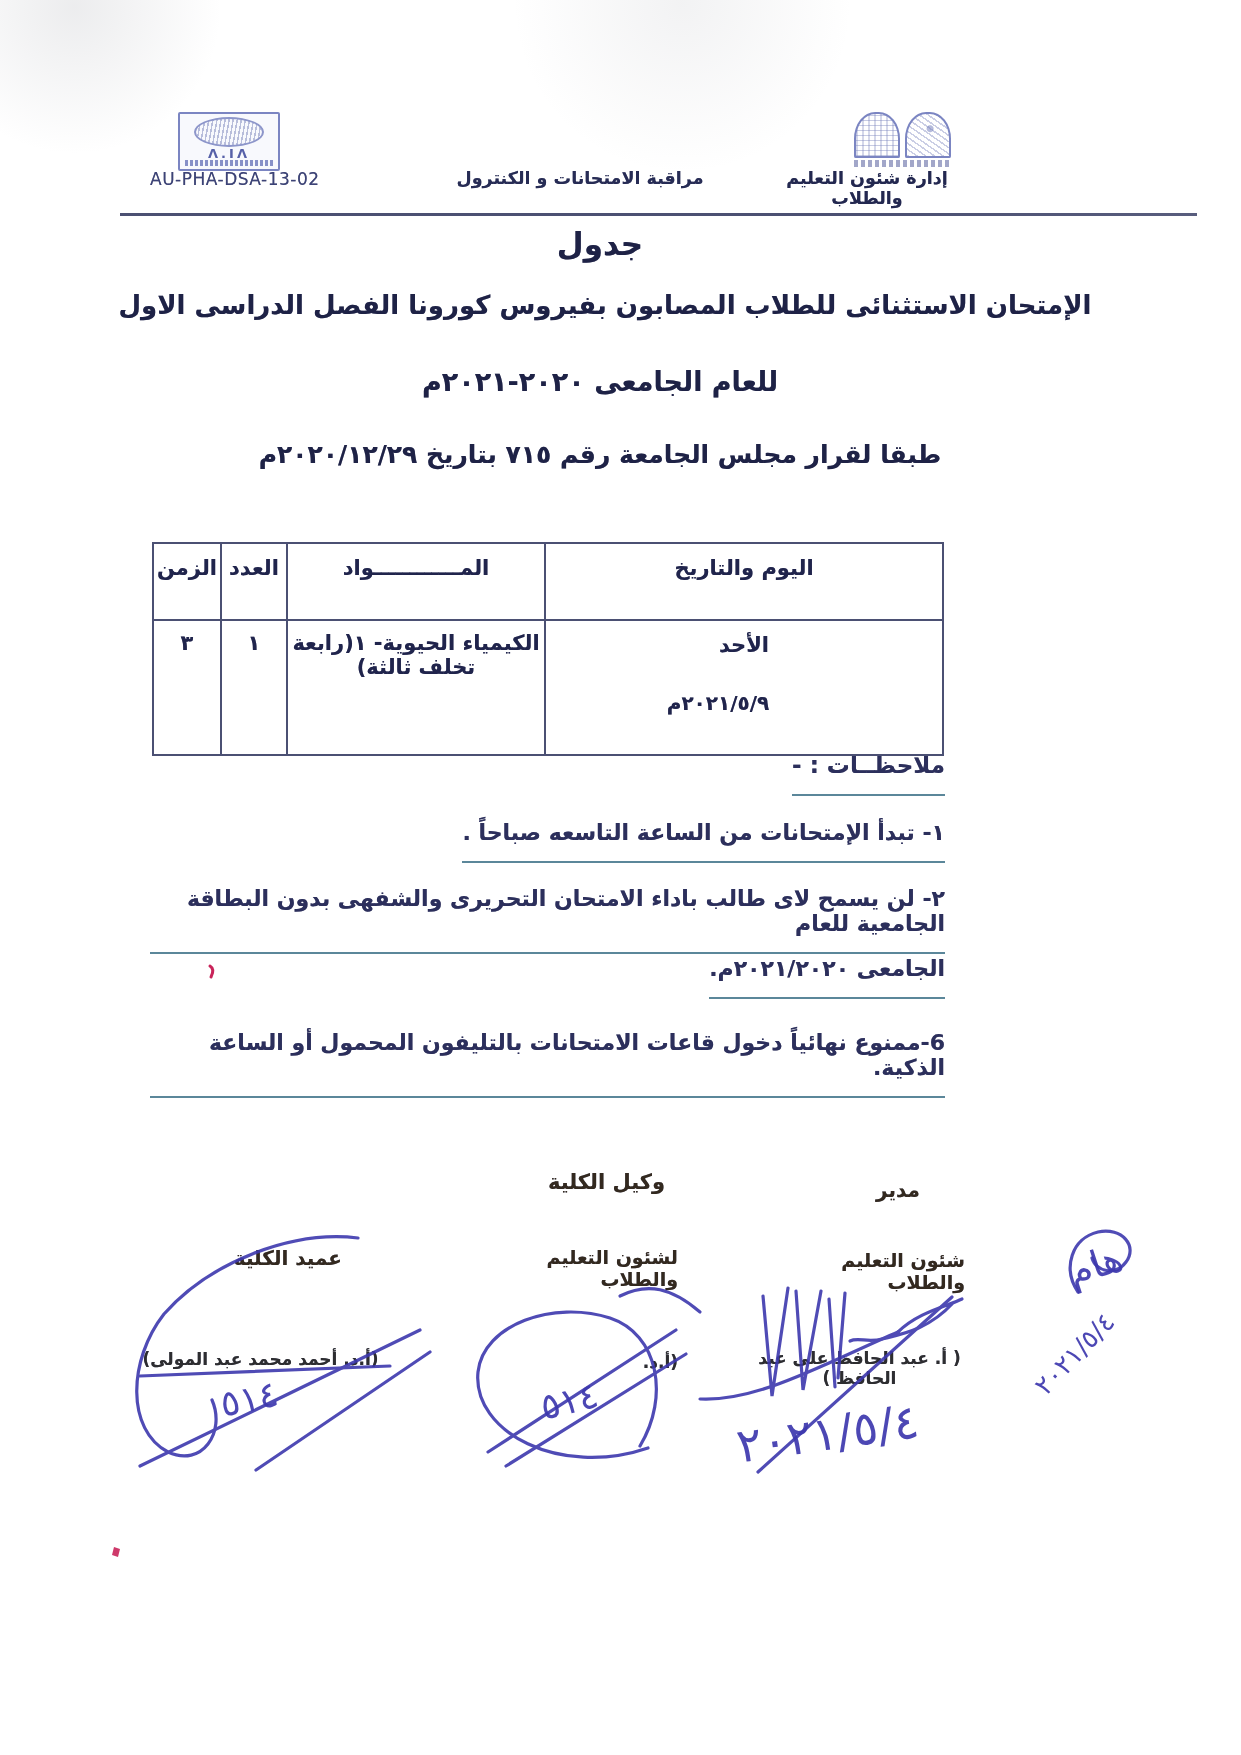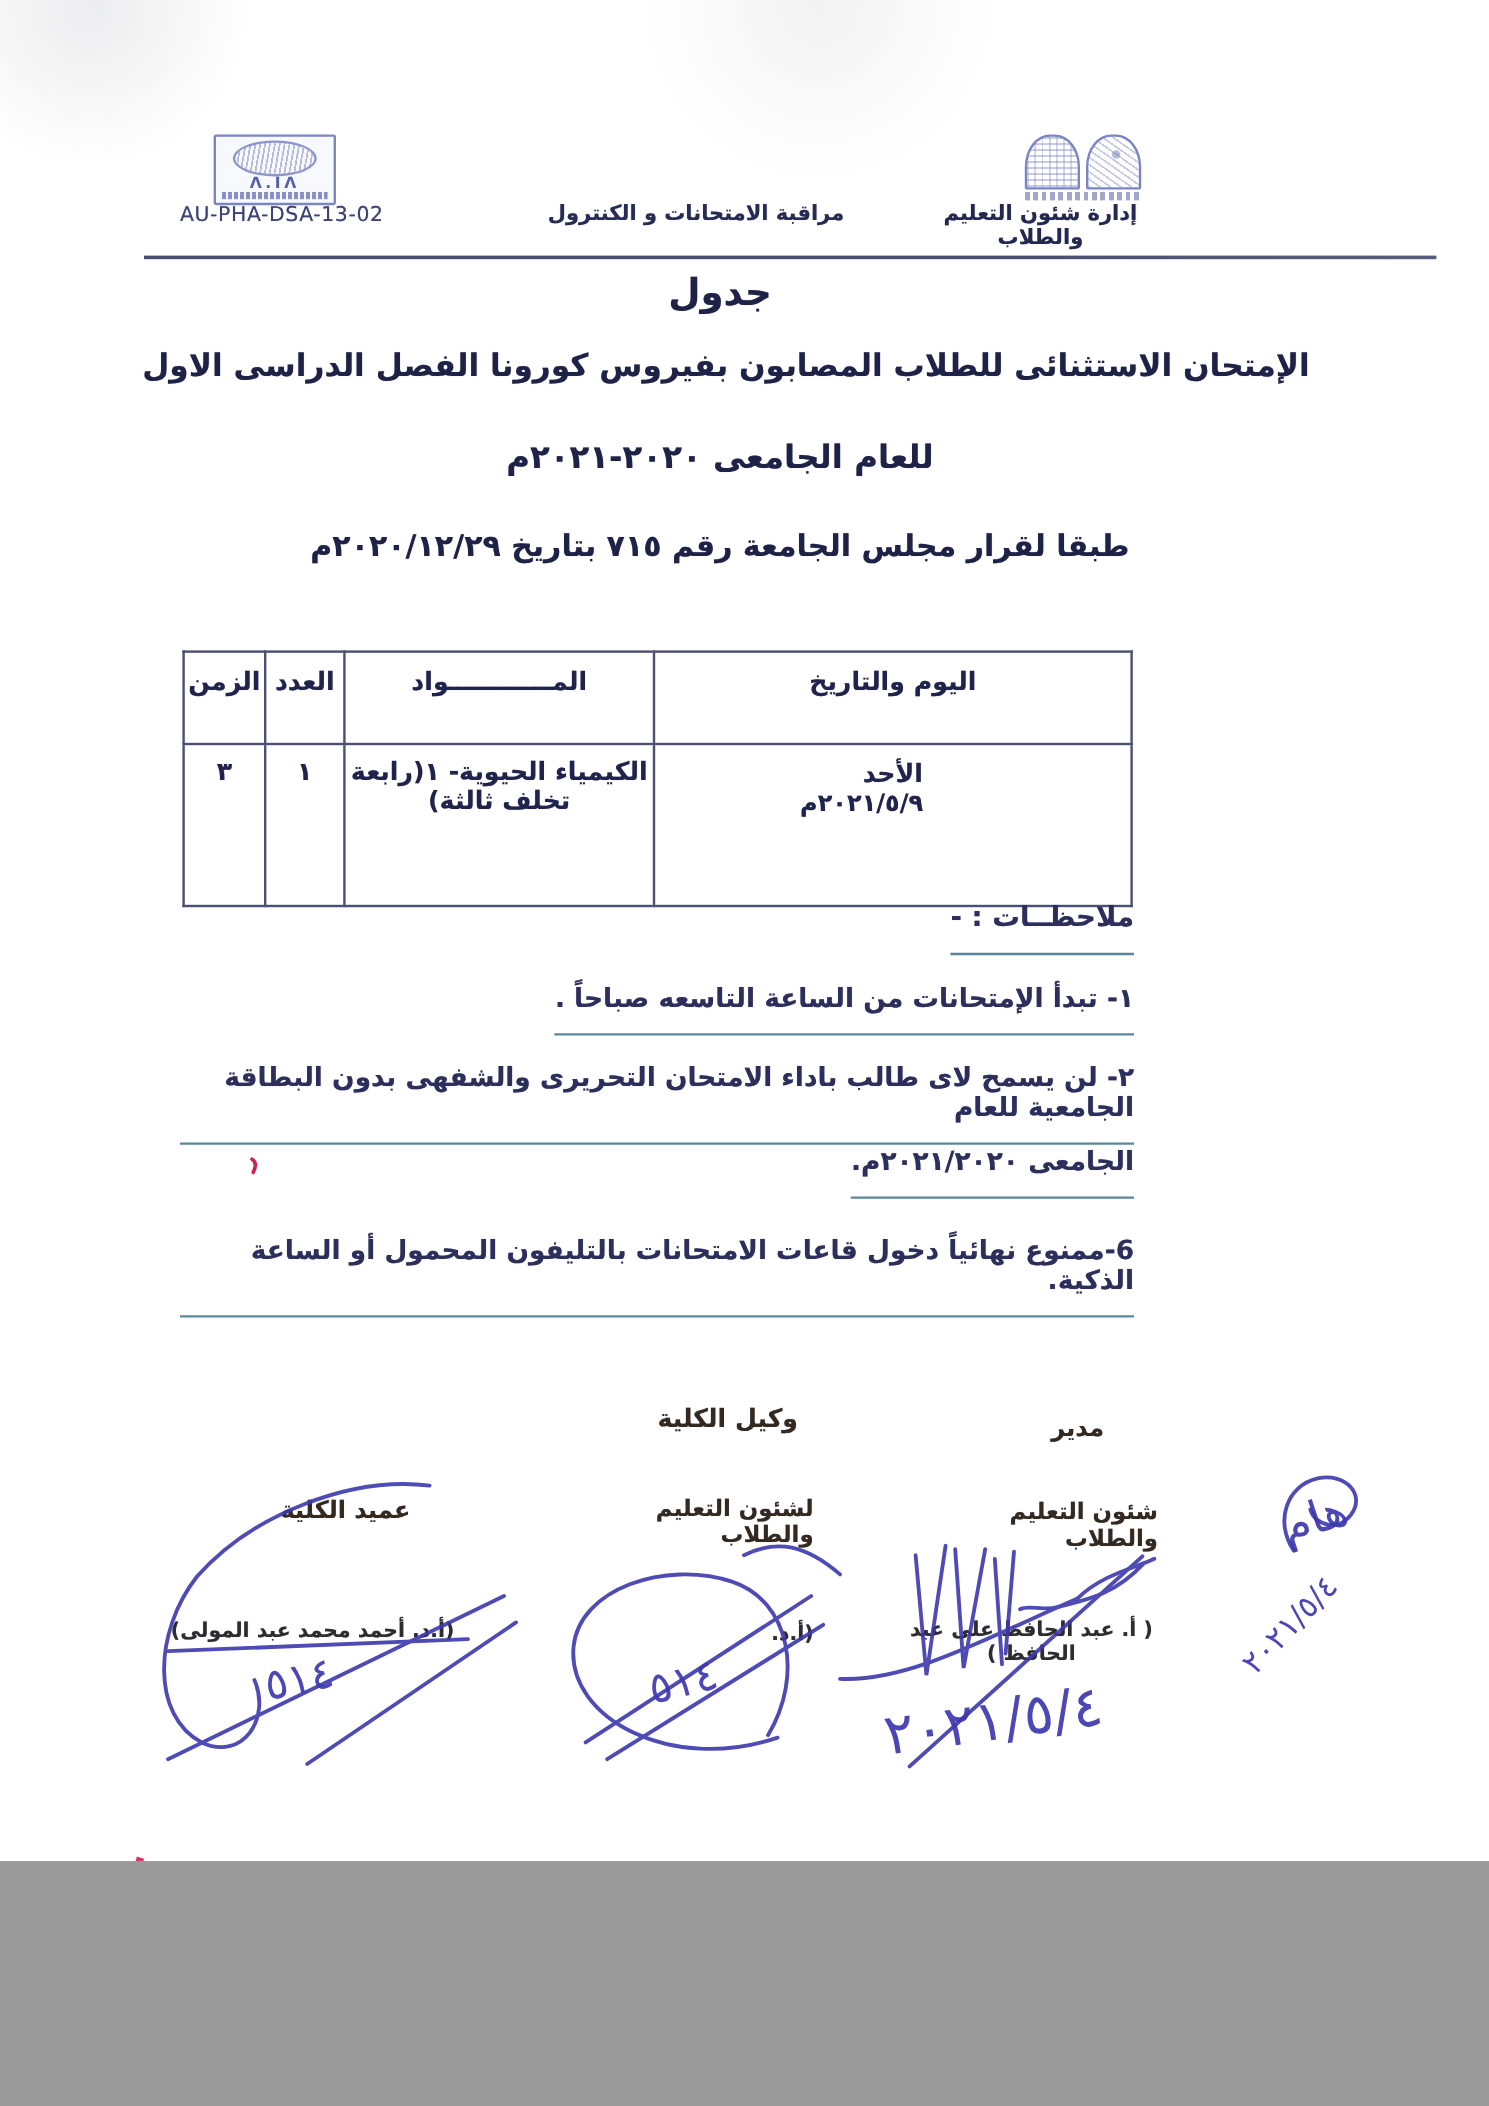--- a/index.html
+++ b/index.html
@@ -1,17 +1,17 @@
 <!DOCTYPE html>
 <html lang="ar"><head>
 <meta charset="utf-8">
 <style>
   html,body{margin:0;padding:0;background:#9a9a9a;}
   .page{
-    position:relative;width:1241px;height:1551px;margin:0 auto;
+    position:relative;width:1241px;height:1755px;margin:0 auto;
     background:
       radial-gradient(circle at 6% 0.4%, rgba(150,152,160,.18), transparent 7%),
       radial-gradient(circle at 55% 0.2%, rgba(150,152,160,.12), transparent 9%),
       #ffffff;
     font-family:"DejaVu Sans", sans-serif;
     overflow:hidden;
     color:#242850;
   }
   .abs{position:absolute;}
   .rtl{direction:rtl;}
@@ -71,21 +71,21 @@
     position:absolute;left:152px;top:542px;width:790px;height:190px;
     border-collapse:collapse;direction:rtl;table-layout:fixed;
   }
   table.exam th, table.exam td{
     border:2px solid #4b5073;vertical-align:top;
     font-weight:bold;color:#20244c;padding:0;
   }
   table.exam th{font-size:21px;height:63px;padding-top:12px;}
   table.exam td{font-size:21px;height:123px;padding-top:10px;text-align:center;}
   .day-line{margin-top:2px;}
-  .date-line{transform:translateX(-26px);font-size:20px;}
+  .date-line{margin-top:34px;transform:translateX(-26px);font-size:20px;}
   .subject-cell{padding-top:10px;}
 
   
   .notes-wrap{left:150px;width:795px;text-align:right;}
   .u{display:inline-block;border-bottom:2.5px solid rgba(62,114,136,.85);padding-bottom:16px;}
   .notes-heading{top:752px;font-size:23px;font-weight:bold;color:#2c2f5c;}
   .note{font-size:22px;font-weight:bold;color:#2c2f5c;}
   .n1{top:820px;}
   .n2{top:886px;}
   .n2b{top:956px;}

